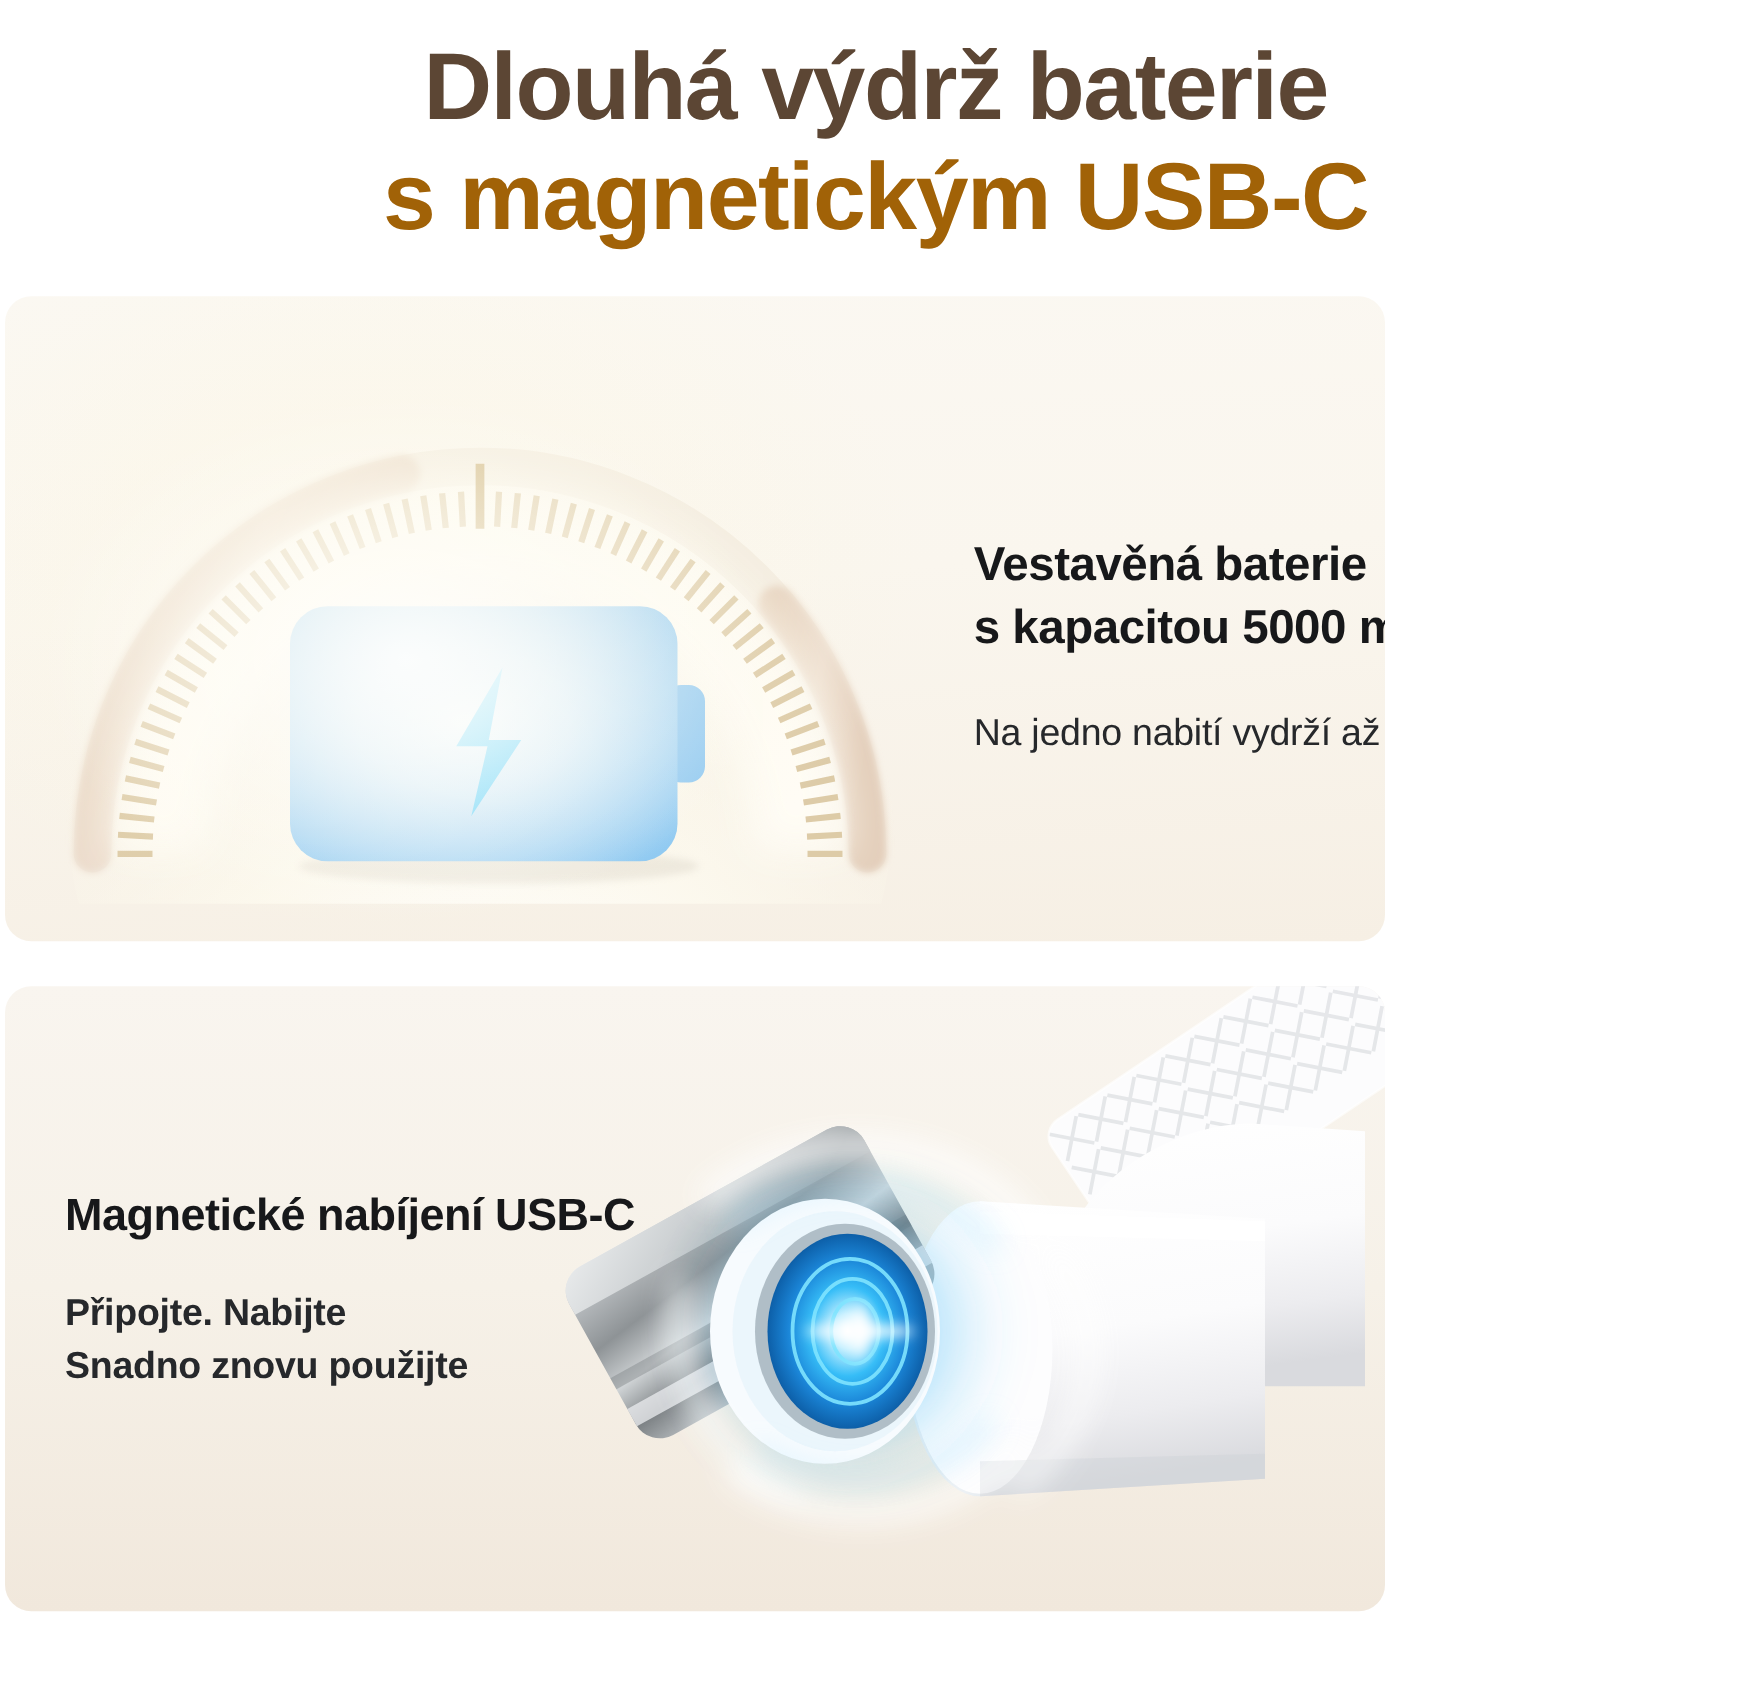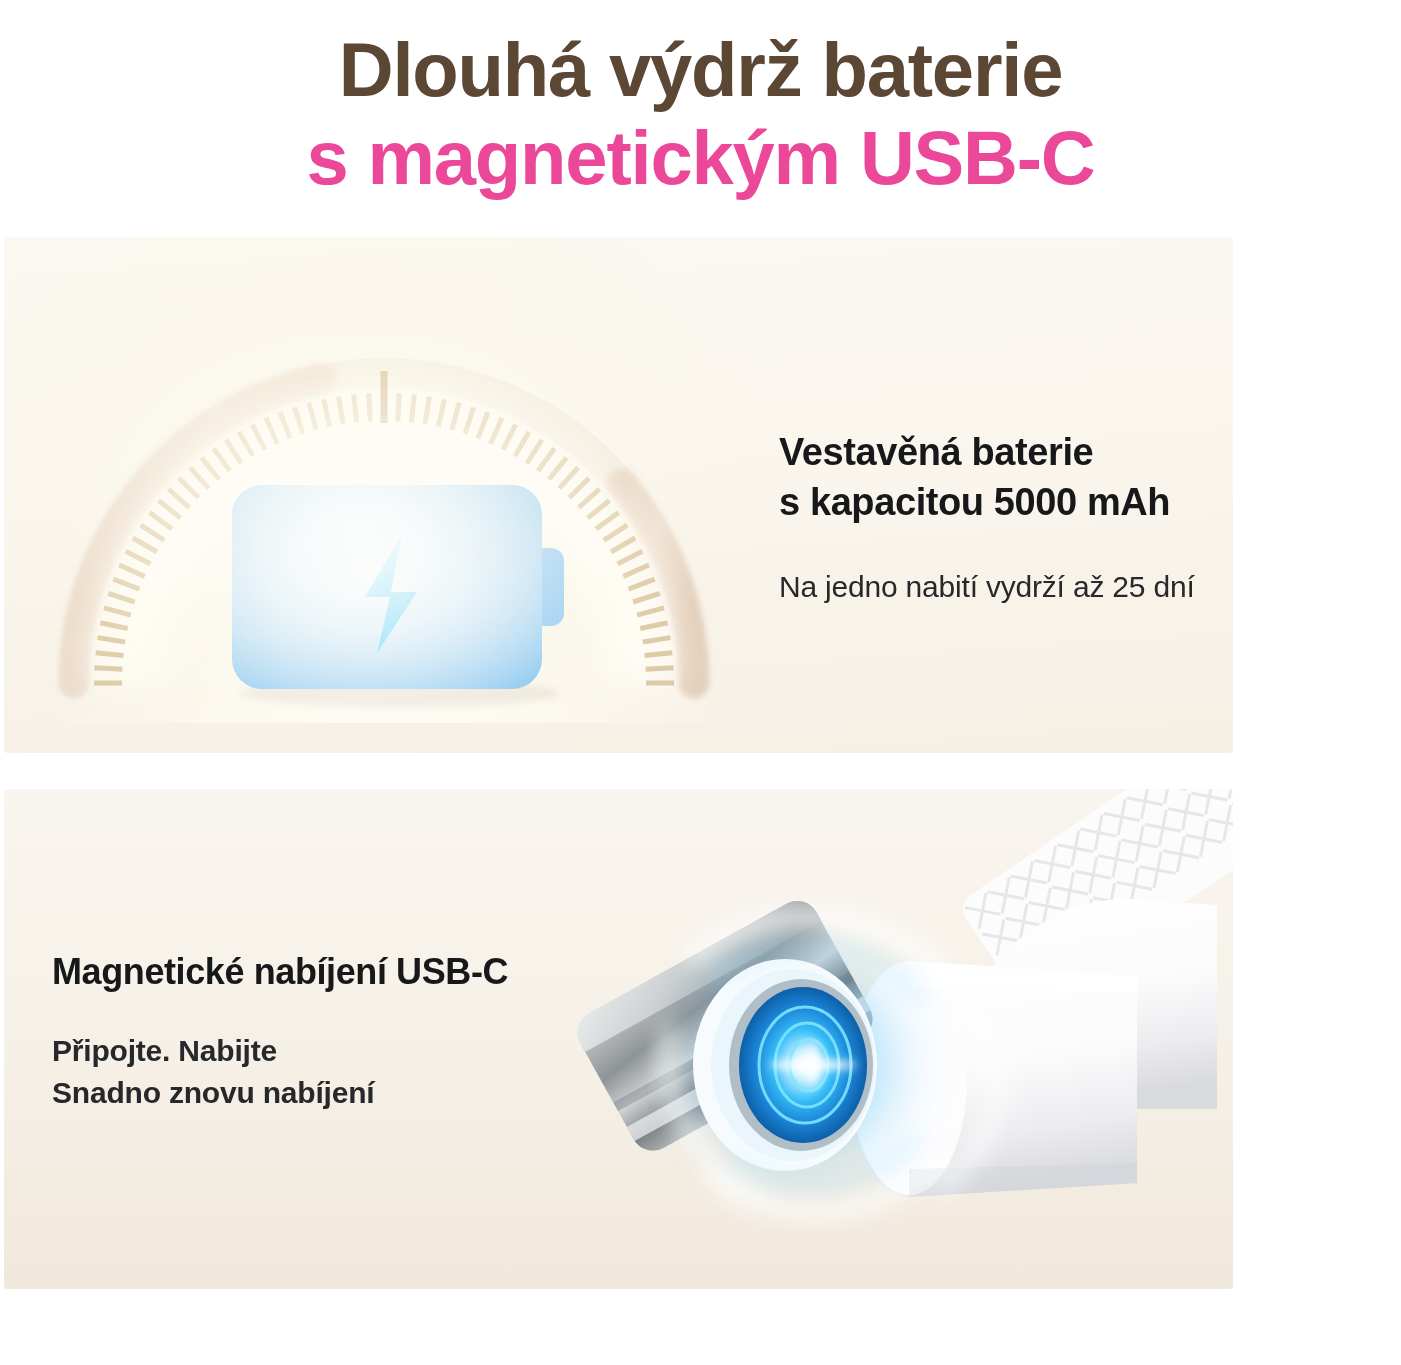--- a/index.html
+++ b/index.html
@@ -31,30 +31,30 @@
     letter-spacing: -1.2px;
     line-height: 1.16;
     color: #5c4634;
   }
   .title-line2 {
     display: block;
     font-size: 76px;
     font-weight: 700;
     letter-spacing: -1.2px;
     line-height: 1.16;
-    color: #ec4899;
+    color: #a16207;
     text-align: center;
   }
 
   
   .card {
     position: absolute;
     left: 4px;
-    width: 1229px;
-    border-radius: 4px;
+    width: 1104px;
+    border-radius: 21px;
     overflow: hidden;
   }
   .card-battery {
     top: 237px;
     height: 516px;
     background: linear-gradient(176deg, #fbf8f2 0%, #faf6ee 45%, #f6efe4 100%);
   }
   .card-magnetic {
     top: 789px;
     height: 500px;
@@ -279,21 +279,21 @@
     <p class="sub-1">Na jedno nabití vydrží až 25 dní</p>
   </div>
 </section>
 
 <section class="card card-magnetic">
 
   <div class="magnetic-text">
     <h2 class="heading-2">Magnetické nabíjení USB-C</h2>
     <p class="sub-2">
       <span>Připojte. Nabijte</span><br>
-      <span>Snadno znovu nabíjení</span>
+      <span>Snadno znovu použijte</span>
     </p>
   </div>
 
   <div class="connector-wrap">
     <svg width="720" height="520" viewBox="0 0 720 520" xmlns="http://www.w3.org/2000/svg">
       <defs>
         <linearGradient id="chromeGrad" x1="0" y1="0" x2="0.25" y2="1">
           <stop offset="0%" stop-color="#f2f3f4"></stop>
           <stop offset="16%" stop-color="#b9bdc0"></stop>
           <stop offset="40%" stop-color="#8e9396"></stop>

